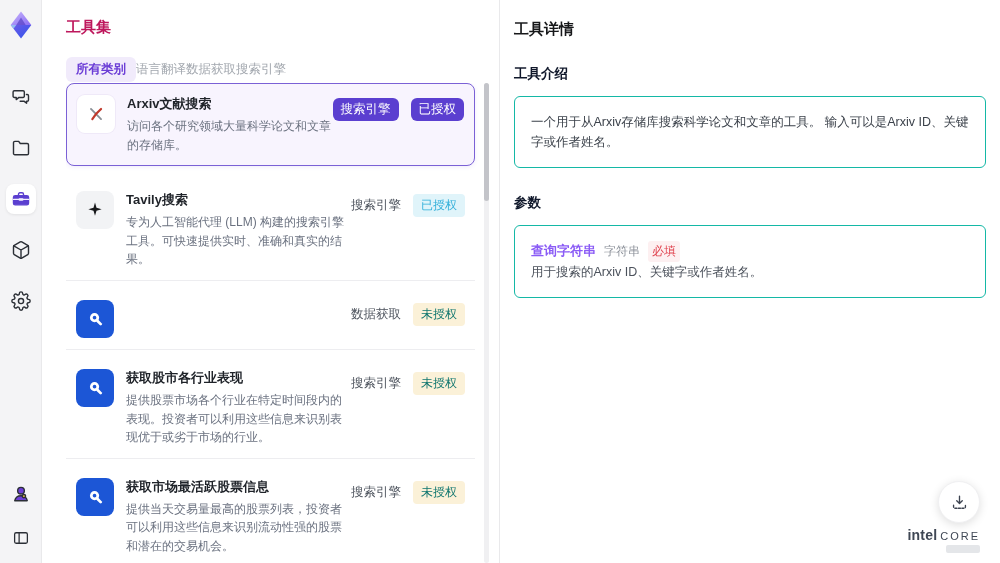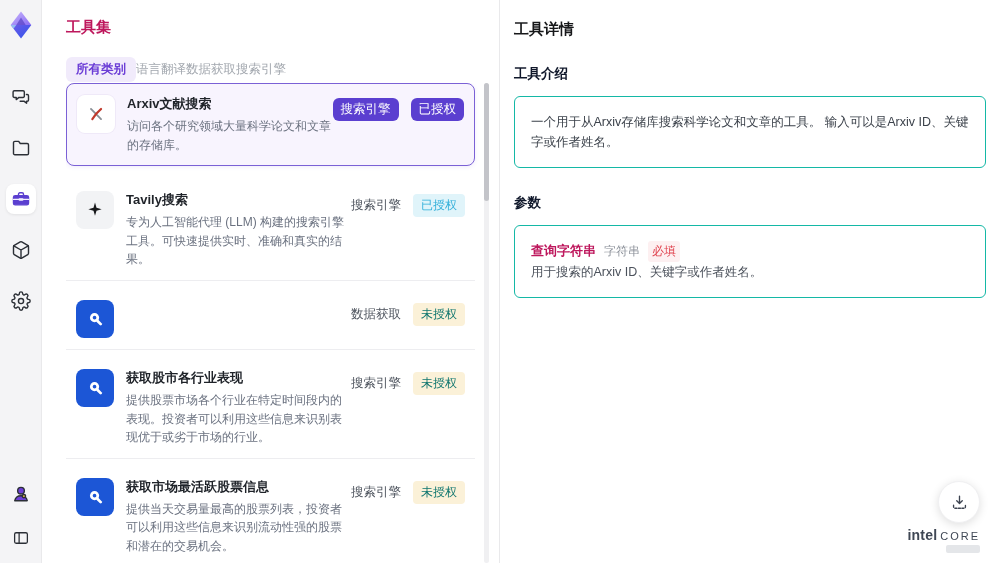--- a/index.html
+++ b/index.html
@@ -73,21 +73,21 @@
 
   
   .right-panel { flex: 1; height: 100%; border-left: 1px solid #e9e9eb; padding: 20px 14px; position: relative; }
   .detail-title { font-size: 15px; font-weight: bold; color: #17181a; }
   .section-heading { font-size: 13.5px; font-weight: bold; color: #0f172a; margin-top: 26px; }
   .info-box {
     margin-top: 13px; border: 1px solid #14b8a6; border-radius: 6px;
     padding: 15px 16px; font-size: 12.5px; color: #3c424b; line-height: 1.6; background: #fff;
   }
   .param-head { display: flex; align-items: center; gap: 8px; }
-  .param-name { font-size: 13px; font-weight: bold; color: #be185d; }
+  .param-name { font-size: 13px; font-weight: bold; color: #8b5cf6; }
   .param-type { font-size: 12px; color: #8b9099; }
   .param-required { font-size: 12px; color: #e0434f; background: #fdf0f1; padding: 1px 4px; border-radius: 3px; }
   .param-desc { font-size: 12.5px; color: #4b515b; }
 
   
   .download-btn {
     position: absolute; right: 20px; bottom: 40px; width: 42px; height: 42px;
     border-radius: 50%; background: #ffffff; border: 1px solid #f0f0f2;
     box-shadow: 0 2px 10px rgba(0,0,0,.13);
     display: flex; align-items: center; justify-content: center; cursor: pointer;

